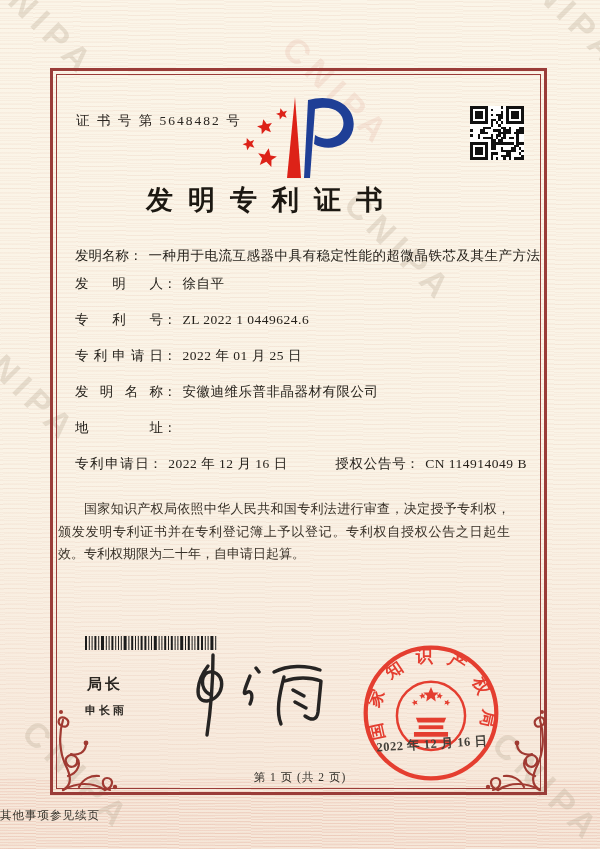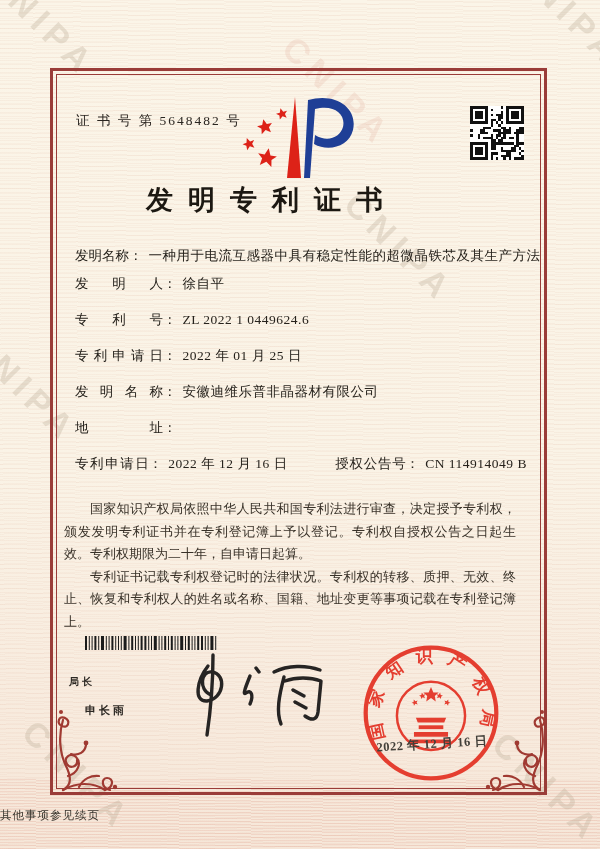--- a/index.html
+++ b/index.html
@@ -26,26 +26,26 @@
   .title{position:absolute;left:0;width:529px;top:182px;text-align:center;
     font-size:27px;font-weight:700;letter-spacing:15px;text-indent:15px;color:#1c1812;}
   .rows{position:absolute;left:75px;top:247px;width:452px;font-size:13.5px;color:#26221c;}
   .row{display:flex;align-items:baseline;height:22px;margin-bottom:14px;white-space:nowrap;}
   .row.gap-after{margin-bottom:6px;}
   .lbl{display:inline-block;width:88px;text-align:justify;text-align-last:justify;letter-spacing:0;}
   .sep{margin-right:6px;}
   .val{letter-spacing:0.5px;}
   .val1{display:inline-block;width:168px;}
   .lbl2{display:inline-block;width:84px;text-align:justify;text-align-last:justify;margin-left:26px;}
-  .paras{position:absolute;left:64px;top:498px;width:452px;font-size:13px;line-height:22.5px;
+  .paras{position:absolute;left:58px;top:498px;width:452px;font-size:13px;line-height:22.5px;
     color:#383128;text-align:justify;}
   .paras p{margin:0;text-indent:2em;}
   .barcode{position:absolute;left:85px;top:636px;width:152px;height:14px;}
-  .issuer-title{position:absolute;left:69px;top:675px;font-family:"Liberation Sans","DejaVu Sans",sans-serif;
-    font-weight:600;font-size:10px;letter-spacing:3px;color:#2b2722;}
+  .issuer-title{position:absolute;left:87px;top:675px;font-family:"Liberation Sans","DejaVu Sans",sans-serif;
+    font-weight:600;font-size:15px;letter-spacing:3px;color:#2b2722;}
   .issuer-name{position:absolute;left:85px;top:703px;font-family:"Liberation Sans","DejaVu Sans",sans-serif;
     font-weight:600;font-size:11px;letter-spacing:3px;color:#2b2722;}
   .signature{position:absolute;left:178px;top:650px;width:155px;height:92px;}
   .seal{position:absolute;left:360px;top:642px;width:142px;height:142px;}
   .seal-date{position:absolute;left:356px;top:736px;width:152px;text-align:center;
     font-size:12.5px;font-weight:600;color:#43403a;letter-spacing:0.5px;
     transform:rotate(-3.5deg);}
   .flourish{position:absolute;width:78px;height:100px;color:#a03a32;}
   .flourish.left{left:55px;top:692px;}
   .flourish.right{right:52px;top:692px;transform:scaleX(-1);}
@@ -258,21 +258,20 @@
         <span class="sep">：</span>
         <span class="val val1">2022 年 12 月 16 日</span>
         <span class="lbl2">授权公告号</span>
         <span class="sep">：</span>
         <span class="val">CN 114914049 B</span>
     </div>
   </div>
 
   <div class="paras">
     <p>国家知识产权局依照中华人民共和国专利法进行审查，决定授予专利权，颁发发明专利证书并在专利登记簿上予以登记。专利权自授权公告之日起生效。专利权期限为二十年，自申请日起算。</p>
-    <p>专利证书记载专利权登记时的法律状况。专利权的转移、质押、无效、终止、恢复和专利权人的姓名或名称、国籍、地址变更等事项记载在专利登记簿上。</p>
   </div>
 
   <svg class="barcode" id="barcode-svg" viewBox="0 0 152 14" preserveAspectRatio="none">
       <rect x="0" y="0" width="2" height="14" fill="#1b1b1b"></rect>
       <rect x="3.8" y="0" width="1" height="14" fill="#1b1b1b"></rect>
       <rect x="6.6" y="0" width="1" height="14" fill="#1b1b1b"></rect>
       <rect x="9.399999999999999" y="0" width="2" height="14" fill="#1b1b1b"></rect>
       <rect x="13.2" y="0" width="1" height="14" fill="#1b1b1b"></rect>
       <rect x="16" y="0" width="3" height="14" fill="#1b1b1b"></rect>
       <rect x="20.8" y="0" width="1" height="14" fill="#1b1b1b"></rect>
@@ -380,14 +379,15 @@
         <use href="#sstar" transform="translate(92,64) scale(3.6) rotate(20)"></use>
         <path d="M59,80 h32 l-2,5 h-28 z"></path>
         <path d="M62,88 h26 v4 h-26 z"></path>
         <path d="M57,95 h36 v5 h-36 z"></path>
         <path d="M54,103 h42 v4 h-42 z"></path>
       </g>
     </g>
   </svg>
   <div class="seal-date">2022 年 12 月 16 日</div>
 
+  <div class="page-no">第 1 页 (共 2 页)</div>
   <div class="footer-note">其他事项参见续页</div>
 </div>
 
 </body></html>

